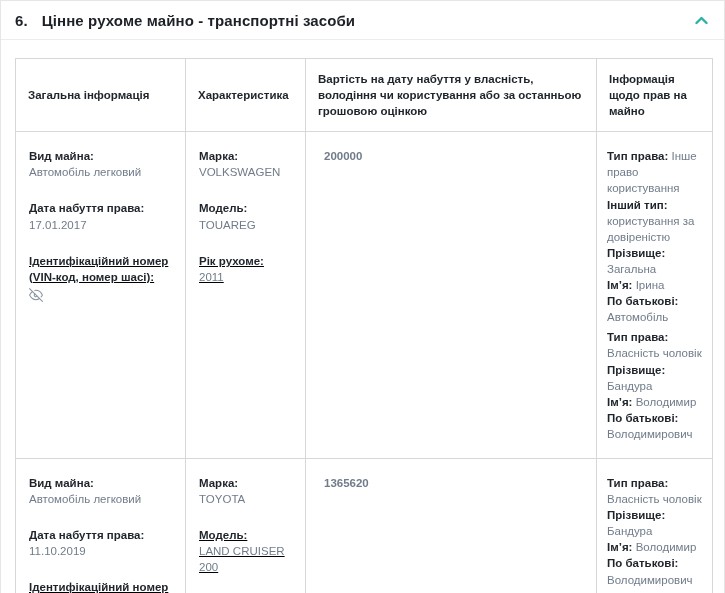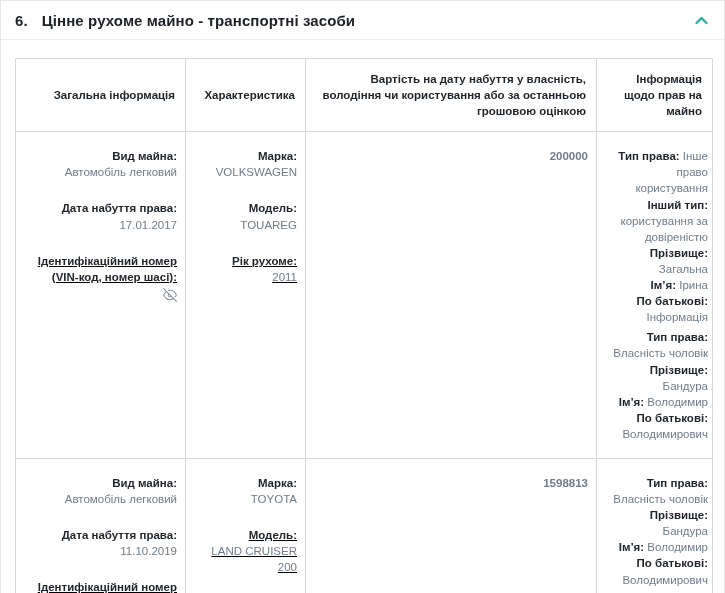--- a/index.html
+++ b/index.html
@@ -45,21 +45,21 @@
 
   table.assets {
     margin: 18px 14px 0 14px;
     width: 697px;
     border-collapse: collapse;
     table-layout: fixed;
   }
   .assets th, .assets td {
     border: 1px solid #d7d7d7;
     vertical-align: top;
-    text-align: right;
+    text-align: left;
     font-size: 11.5px;
     line-height: 1.4;
   }
   .assets th {
     font-weight: 700;
     color: #1f242b;
     padding: 12px 10px 12px 12px;
     vertical-align: middle;
   }
   .assets td { padding: 16px 8px 16px 13px; }
@@ -151,21 +151,21 @@
         </td>
         <td class="c3">
           <div class="fvalue">200000</div>
         </td>
         <td class="c4">
           <div class="rgroup">
             <div class="rfield"><b>Тип права:</b> <span>Інше право користування</span></div>
             <div class="rfield"><b>Інший тип:</b> <span>користування за довіреністю</span></div>
             <div class="rfield"><b>Прізвище:</b> <span>Загальна</span></div>
             <div class="rfield"><b>Ім’я:</b> <span>Ірина</span></div>
-            <div class="rfield"><b>По батькові:</b> <span>Інформація</span></div>
+            <div class="rfield"><b>По батькові:</b> <span>Автомобіль</span></div>
           </div>
           <div class="rgroup">
             <div class="rfield"><b>Тип права:</b> <span>Власність чоловік</span></div>
             <div class="rfield"><b>Прізвище:</b> <span>Бандура</span></div>
             <div class="rfield"><b>Ім’я:</b> <span>Володимир</span></div>
             <div class="rfield"><b>По батькові:</b> <span>Володимирович</span></div>
           </div>
         </td>
       </tr>
 
@@ -189,21 +189,21 @@
             <div class="flabel">Марка:</div>
             <div class="fvalue">TOYOTA</div>
           </div>
           <div class="fgroup">
             <div class="flabel">Модель:</div>
             <div class="fvalue">LAND CRUISER 200</div>
           </div>
 
         </td>
         <td class="c3">
-          <div class="fvalue">1598813</div>
+          <div class="fvalue">1365620</div>
         </td>
         <td class="c4">
           <div class="rgroup">
             <div class="rfield"><b>Тип права:</b> <span>Власність чоловік</span></div>
             <div class="rfield"><b>Прізвище:</b> <span>Бандура</span></div>
             <div class="rfield"><b>Ім’я:</b> <span>Володимир</span></div>
             <div class="rfield"><b>По батькові:</b> <span>Володимирович</span></div>
           </div>
         </td>
       </tr>

